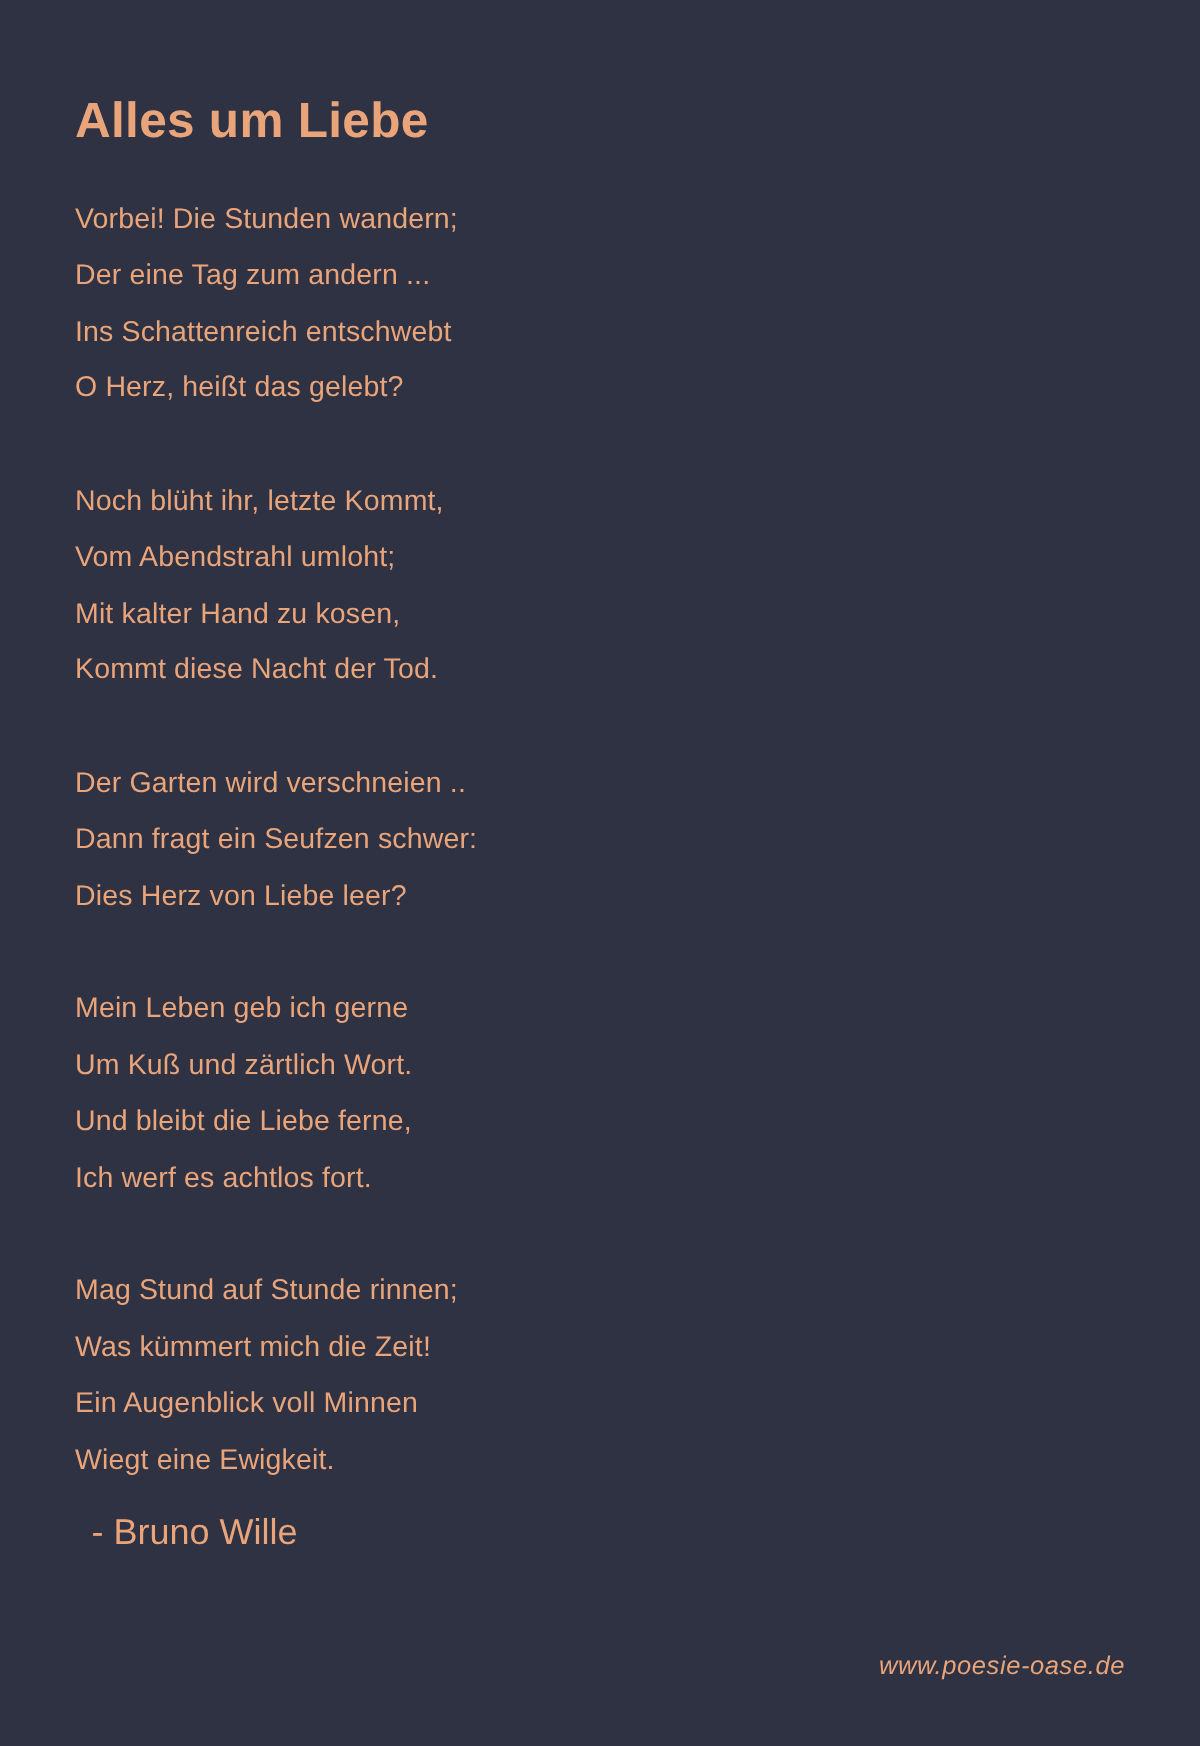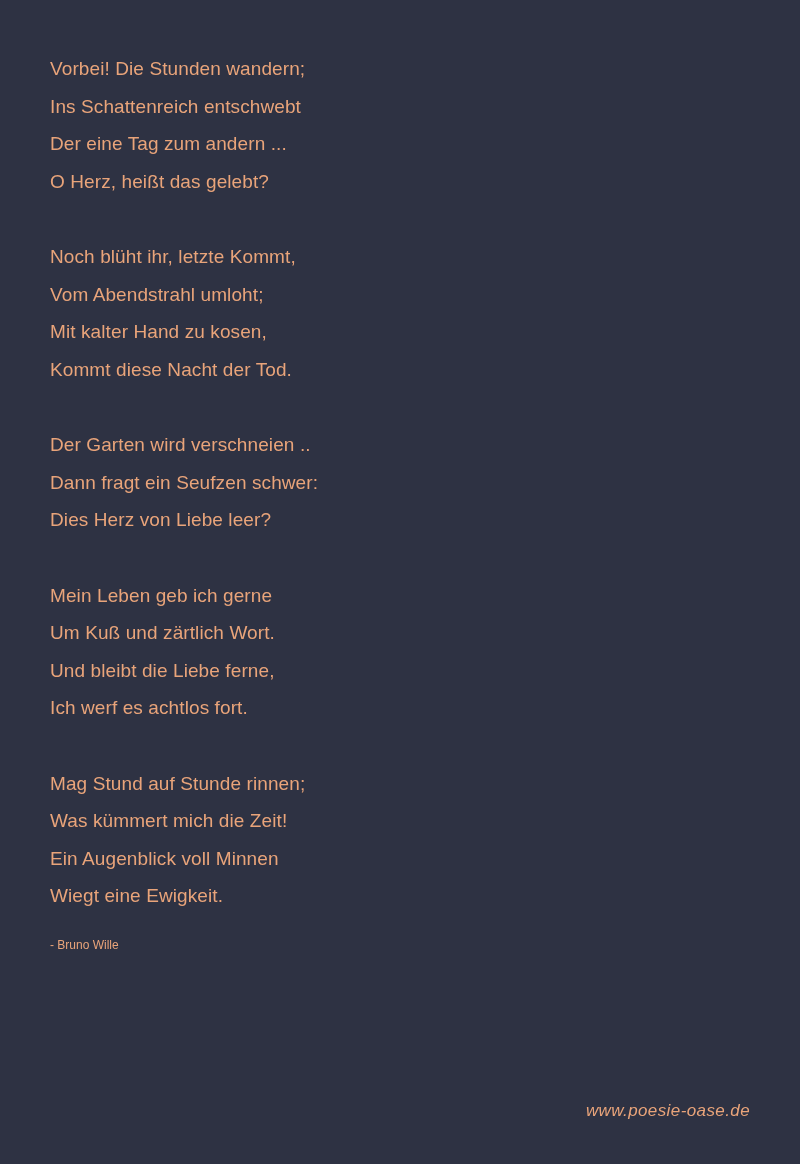--- a/index.html
+++ b/index.html
@@ -33,44 +33,46 @@
   }
   .line {
     color: #e9a47a;
     font-size: 19px;
     line-height: 37.5px;
     white-space: pre;
     letter-spacing: 0.1px;
   }
   .author {
     color: #e9a47a;
-    font-size: 12px;
+    font-size: 24px;
     line-height: 28px;
     margin-top: -22px;
+    margin-left: 11px;
   }
   .site-url {
     position: absolute;
     right: 50px;
     bottom: 43px;
     color: #e9a47a;
     font-size: 17px;
     letter-spacing: 0.4px;
     font-style: italic;
   }
 </style>
 </head>
 <body>
 
 <div class="page">
 
+  <h1 class="poem-title">Alles um Liebe</h1>
 
   <div class="stanza">
     <div class="line">Vorbei! Die Stunden wandern;</div>
+    <div class="line">Der eine Tag zum andern ...</div>
     <div class="line">Ins Schattenreich entschwebt</div>
-    <div class="line">Der eine Tag zum andern ...</div>
     <div class="line">O Herz, heißt das gelebt?</div>
   </div>
 
   <div class="stanza">
     <div class="line">Noch blüht ihr, letzte Kommt,</div>
     <div class="line">Vom Abendstrahl umloht;</div>
     <div class="line">Mit kalter Hand zu kosen,</div>
     <div class="line">Kommt diese Nacht der Tod.</div>
   </div>
 

